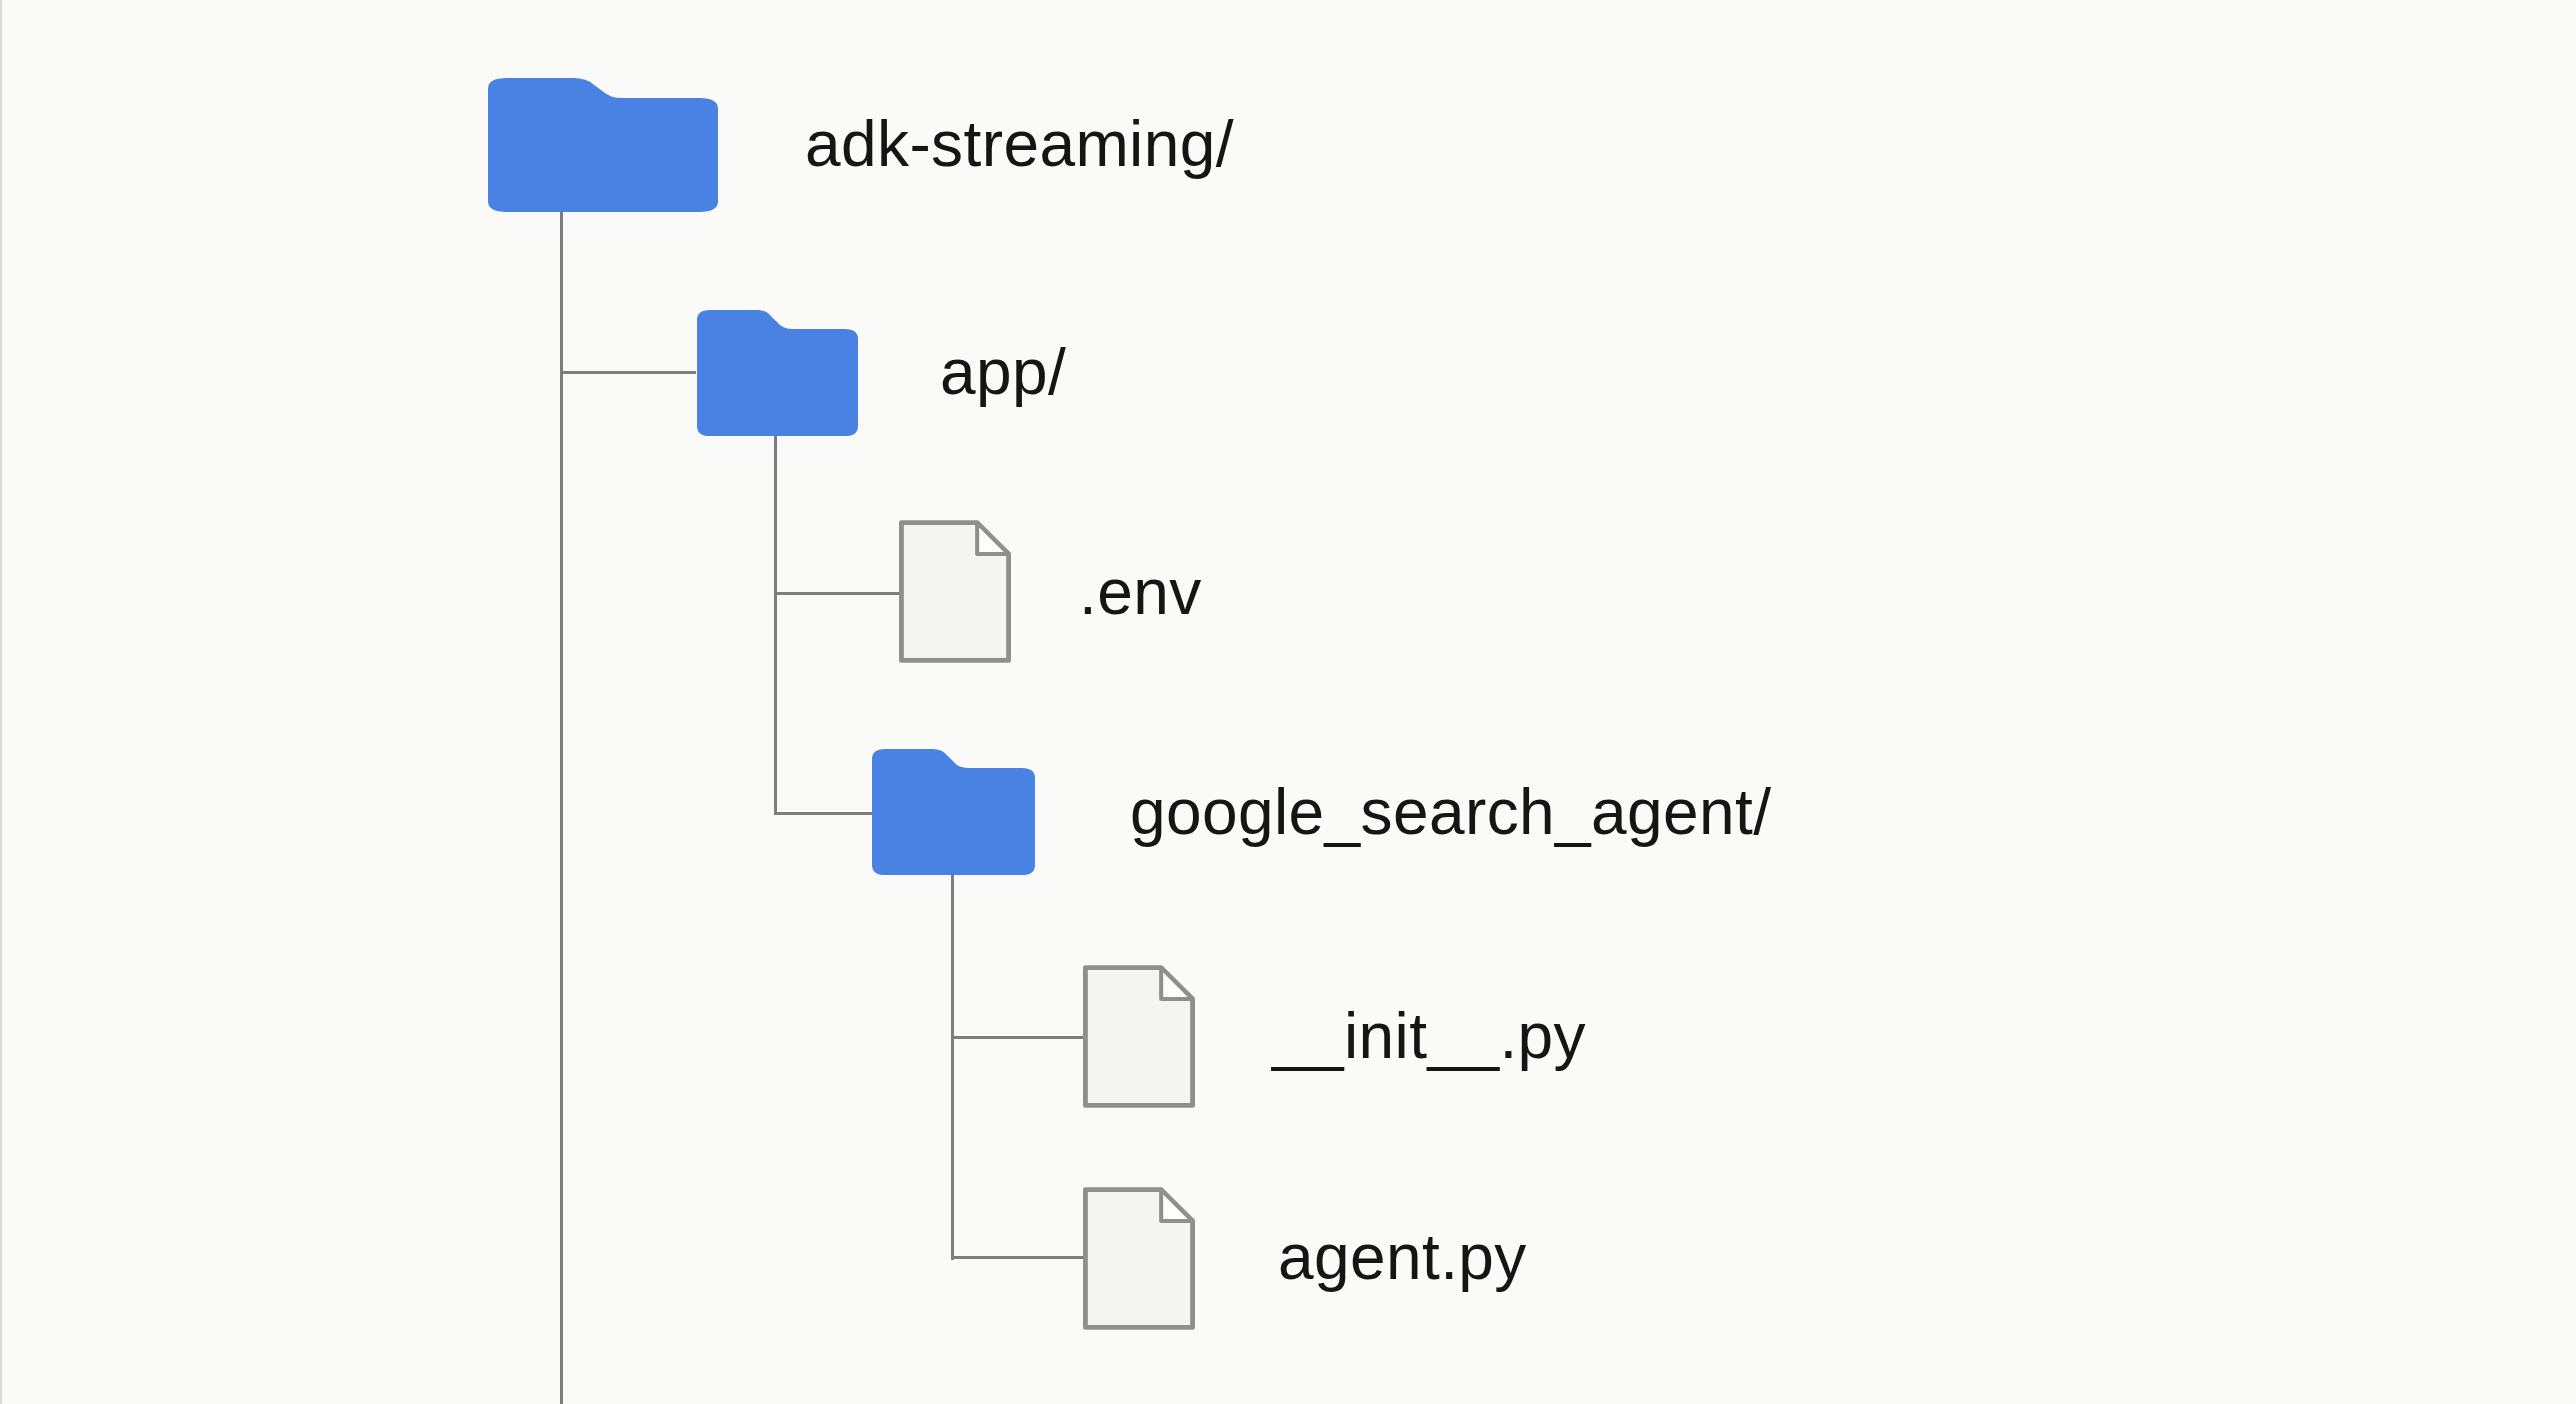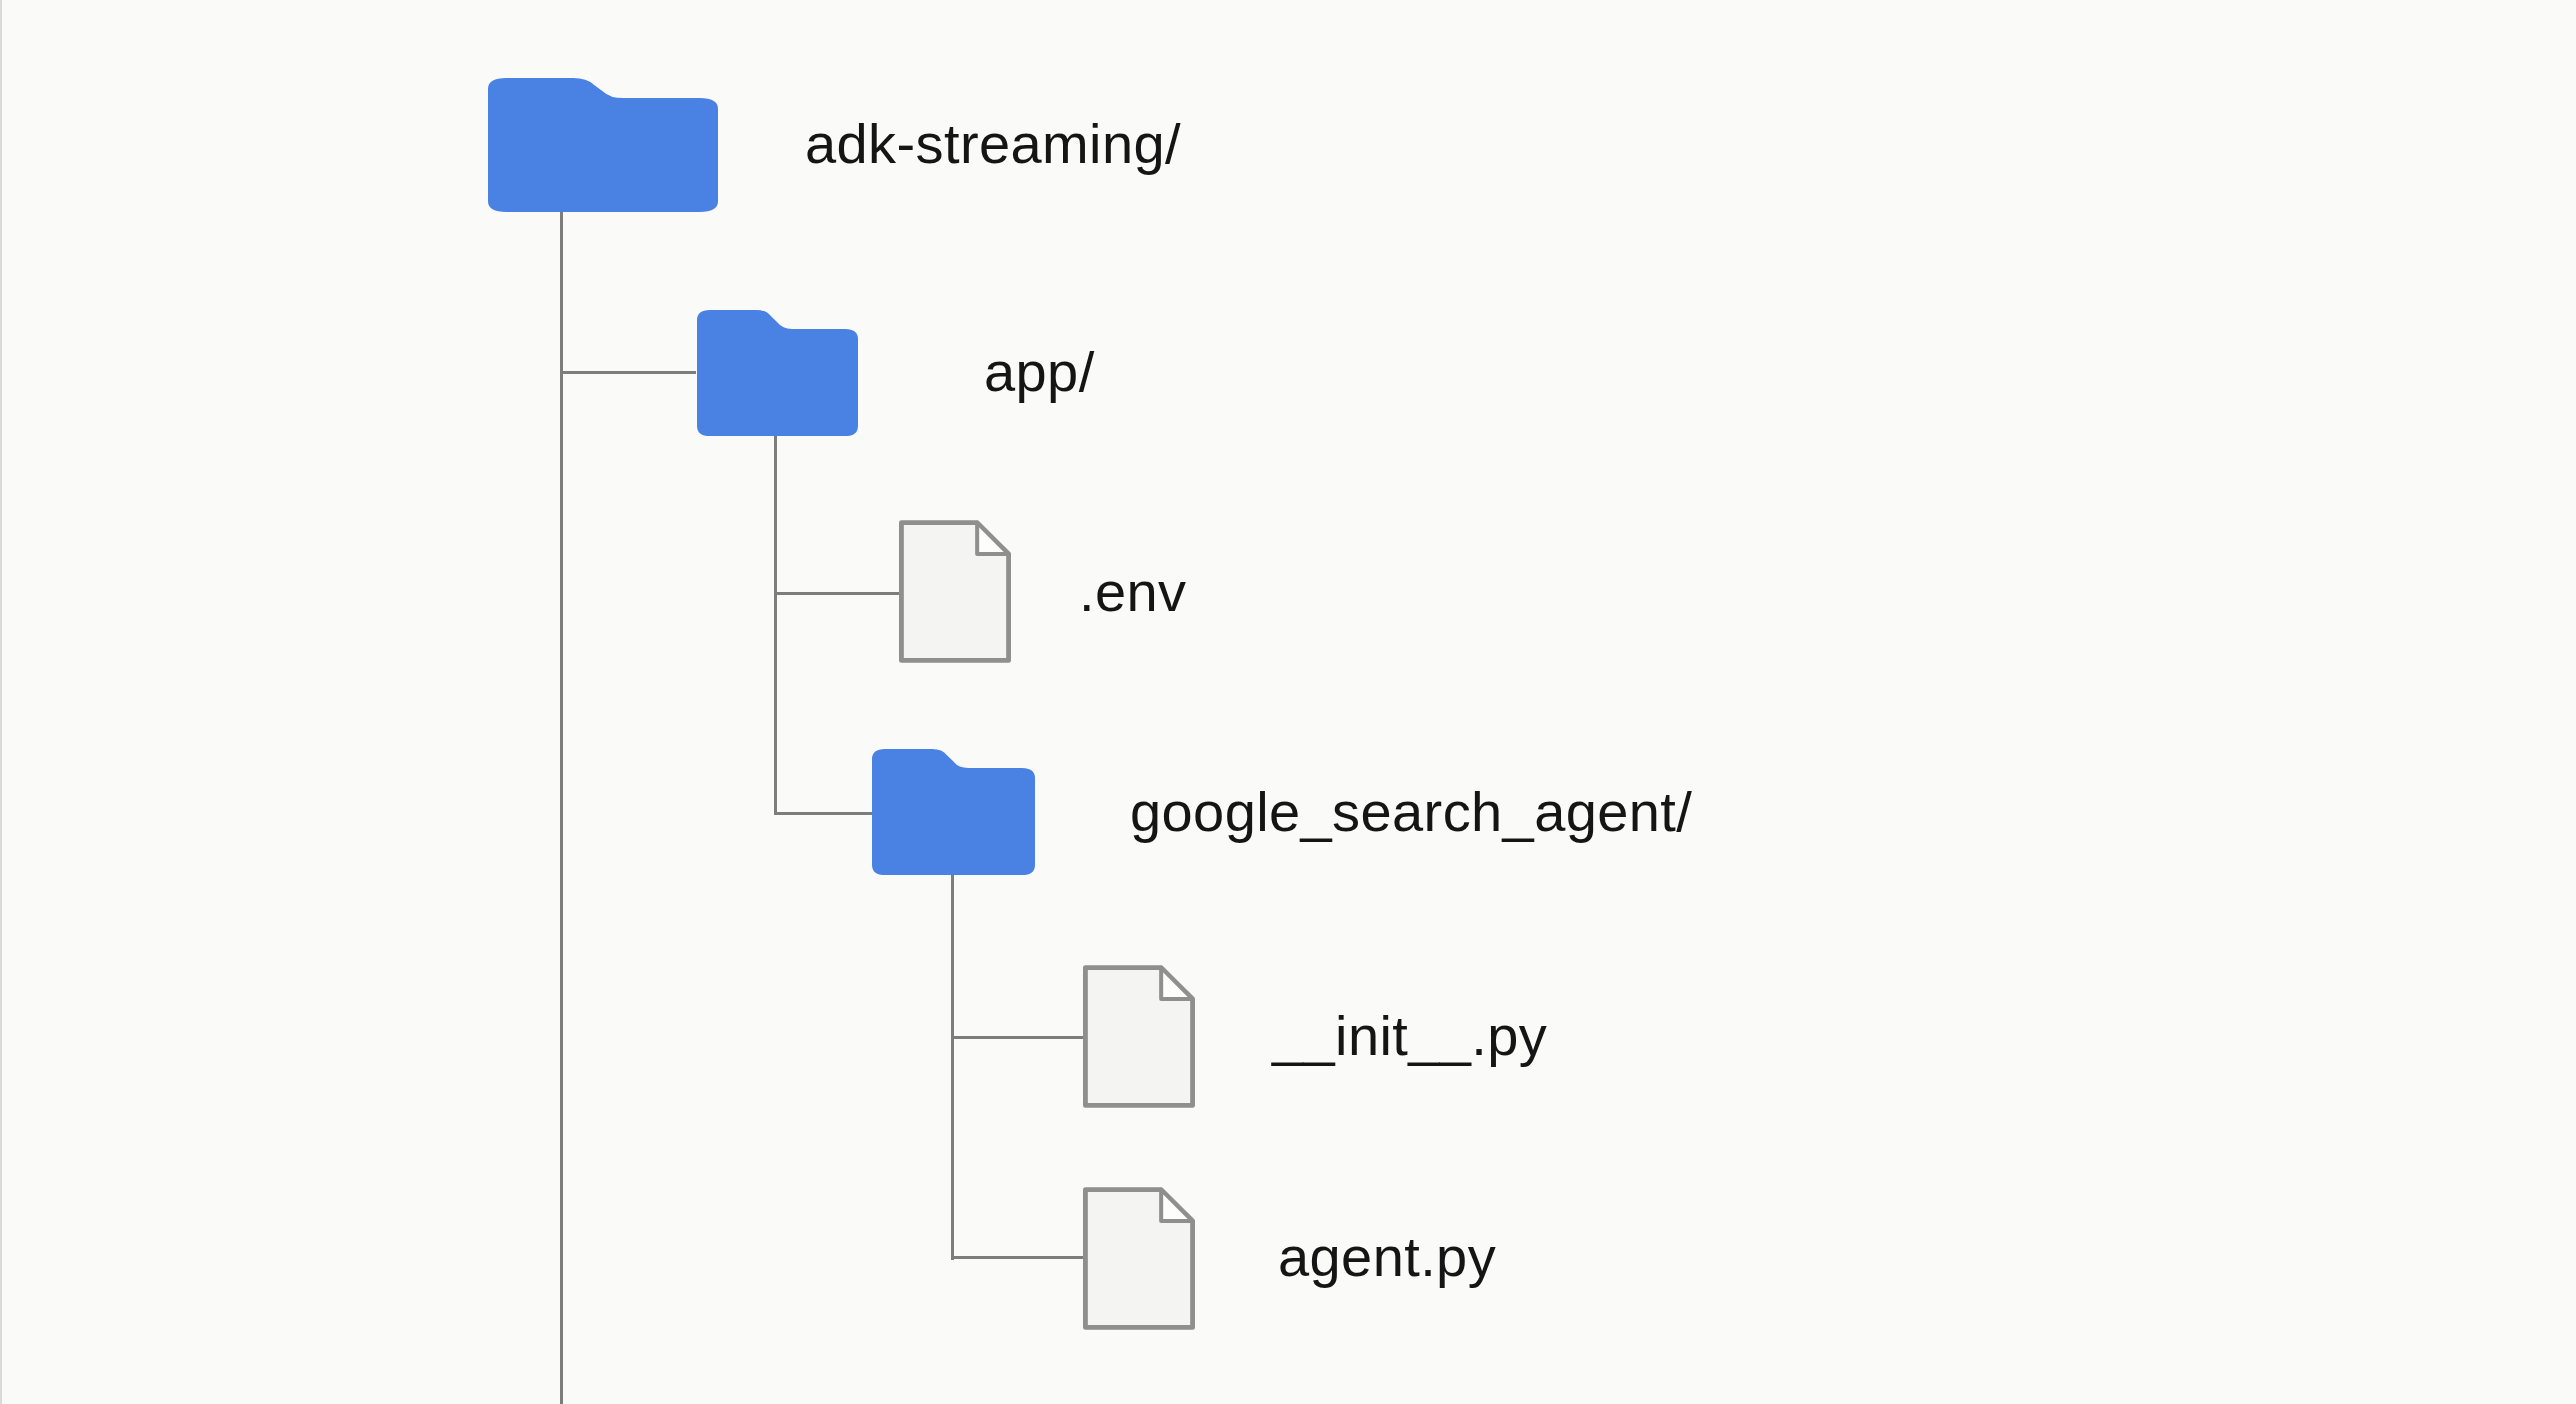--- a/index.html
+++ b/index.html
@@ -42,30 +42,30 @@
   #icon-gsa   {left:872px; top:749px;  width:163px; height:126px;}
   #icon-init  {left:1083px; top:965px; width:112px; height:143px;}
   #icon-agent {left:1083px; top:1187px; width:112px; height:143px;}
   .folder-shape{fill:var(--folder-blue);}
   .file-shape{fill:var(--file-fill);stroke:var(--file-stroke);stroke-width:6;stroke-linejoin:round;}
   .file-fold{fill:var(--file-fold-fill);stroke:var(--file-stroke);stroke-width:5;stroke-linejoin:round;}
   
   .label{
     position:absolute;
     transform:translateY(-52%);
-    font-size:56px;
+    font-size:64px;
     font-weight:400;
     letter-spacing:0.4px;
     color:var(--text);
     white-space:nowrap;
     line-height:1;
     text-align:center;
   }
   #label-root  {left:805px; top:145px;}
-  #label-app   {left:940px; top:373px;margin-left:44px;}
+  #label-app   {left:940px; top:373px;}
   #label-env   {left:1079px; top:593px;}
   #label-gsa   {left:1090px; top:813px;margin-left:40px;}
   #label-init  {left:1224px; top:1037px;margin-left:48px;}
   #label-agent {left:1278px; top:1258px;}
 </style>
 </head>
 <body>
 
 <div class="diagram">
 

